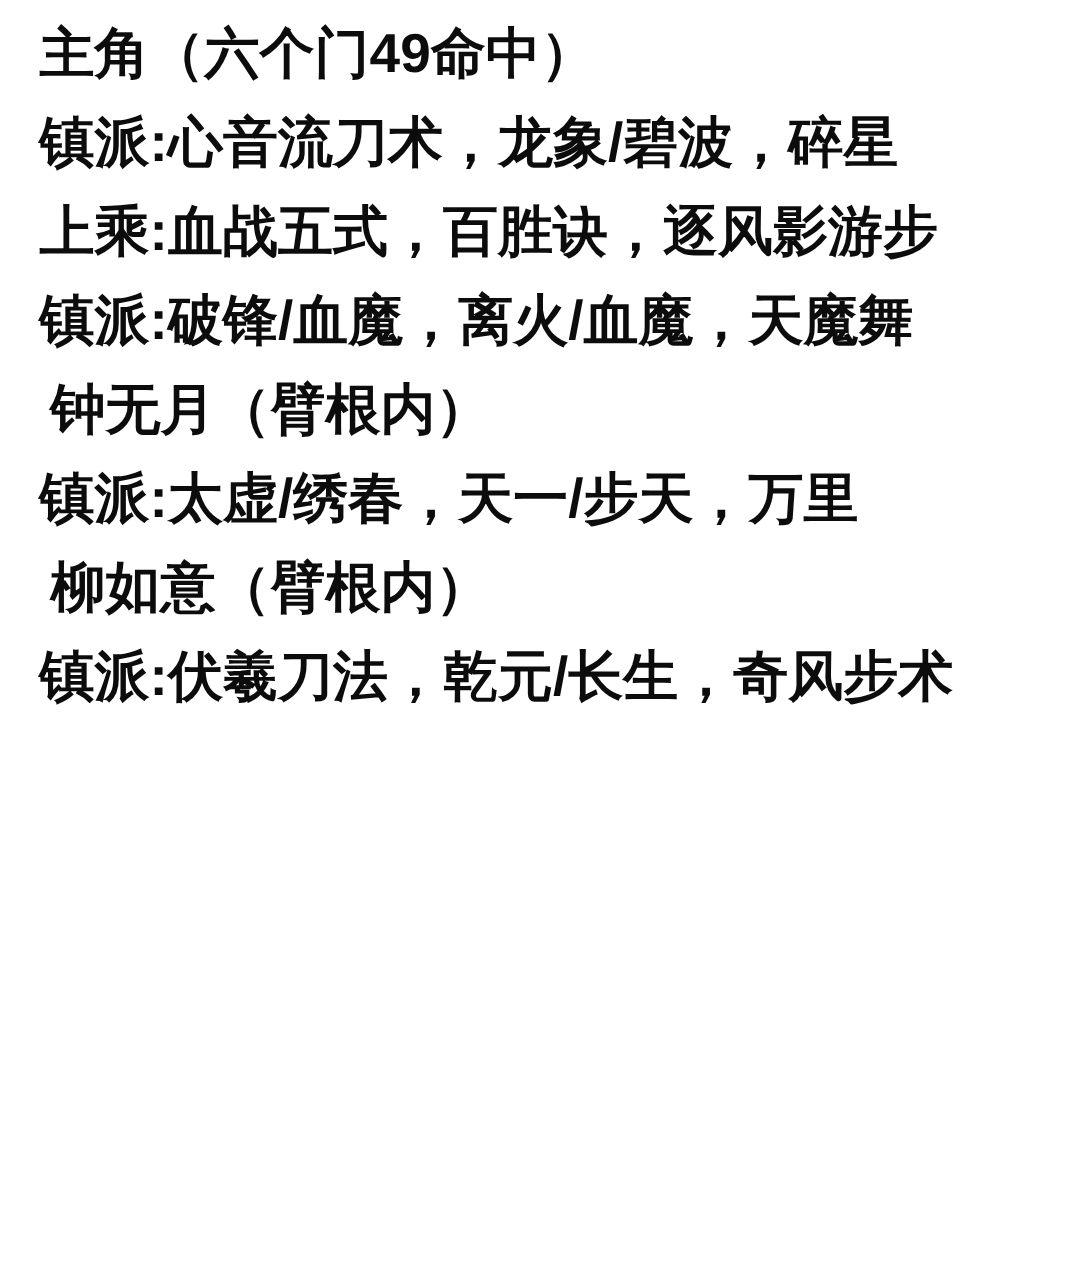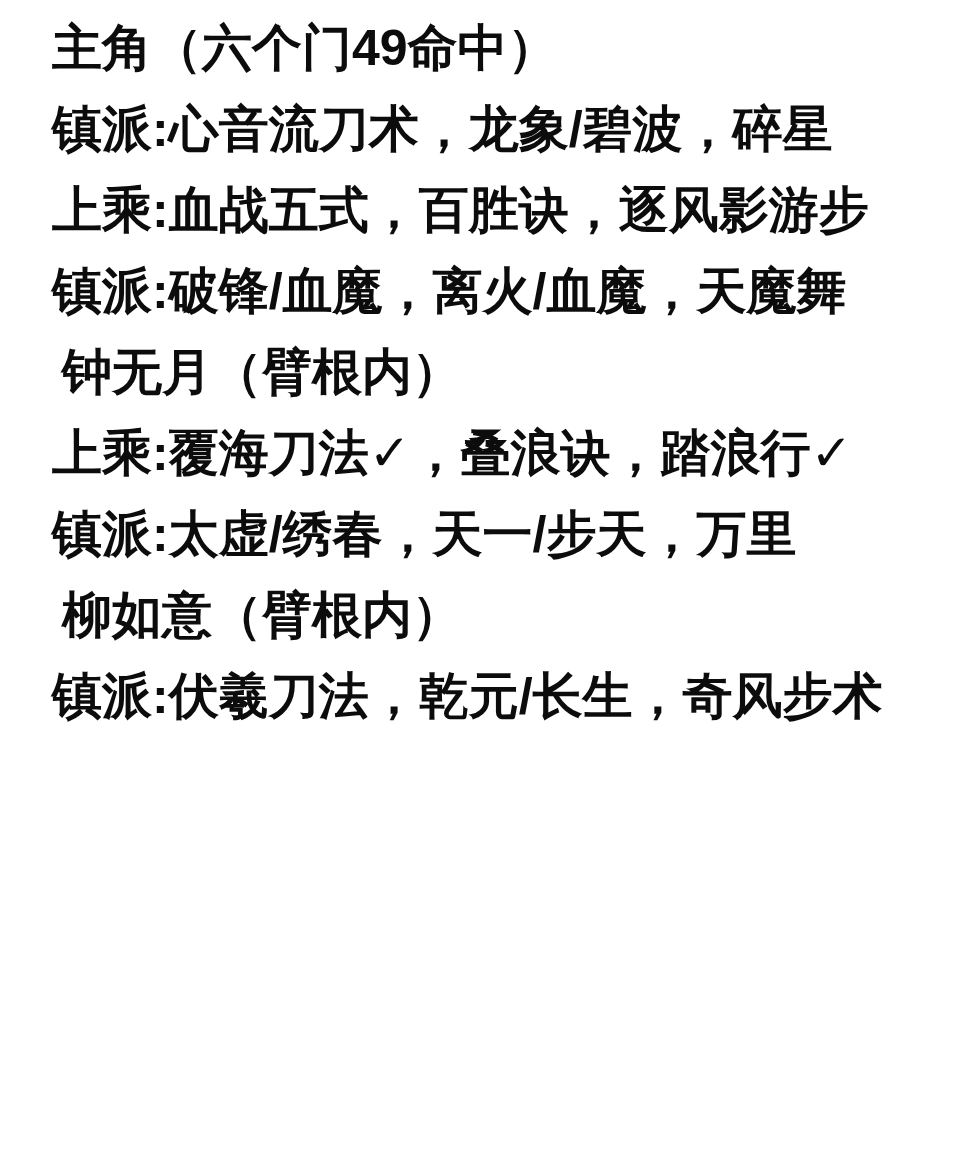--- a/index.html
+++ b/index.html
@@ -11,21 +11,21 @@
     width: 969px;
     height: 1168px;
     font-family: "Liberation Sans", "DejaVu Sans", sans-serif;
     color: #111111;
     overflow: hidden;
   }
   .page {
     box-sizing: border-box;
     width: 969px;
     height: 944px;
-    padding: 8px 10px 0 52px;
+    padding: 8px 10px 0 36px;
     background: #ffffff;
   }
   .line {
     font-size: 50px;
     line-height: 81px;
     font-weight: 700;
     letter-spacing: 0px;
     white-space: nowrap;
     color: #0c0c0c;
   }
@@ -35,17 +35,16 @@
 </style>
 </head>
 <body>
 
 <div class="page">
   <div class="line">主角（六个门49命中）</div>
   <div class="line">镇派:心音流刀术，龙象/碧波，碎星</div>
   <div class="line">上乘:血战五式，百胜诀，逐风影游步</div>
   <div class="line">镇派:破锋/血魔，离火/血魔，天魔舞</div>
   <div class="line indent">钟无月（臂根内）</div>
-  <div class="line">上乘:覆海刀法✓，叠浪诀，踏浪行✓</div>
   <div class="line">镇派:太虚/绣春，天一/步天，万里</div>
   <div class="line indent">柳如意（臂根内）</div>
   <div class="line">镇派:伏羲刀法，乾元/长生，奇风步术</div>
 </div>
 
 </body></html>

